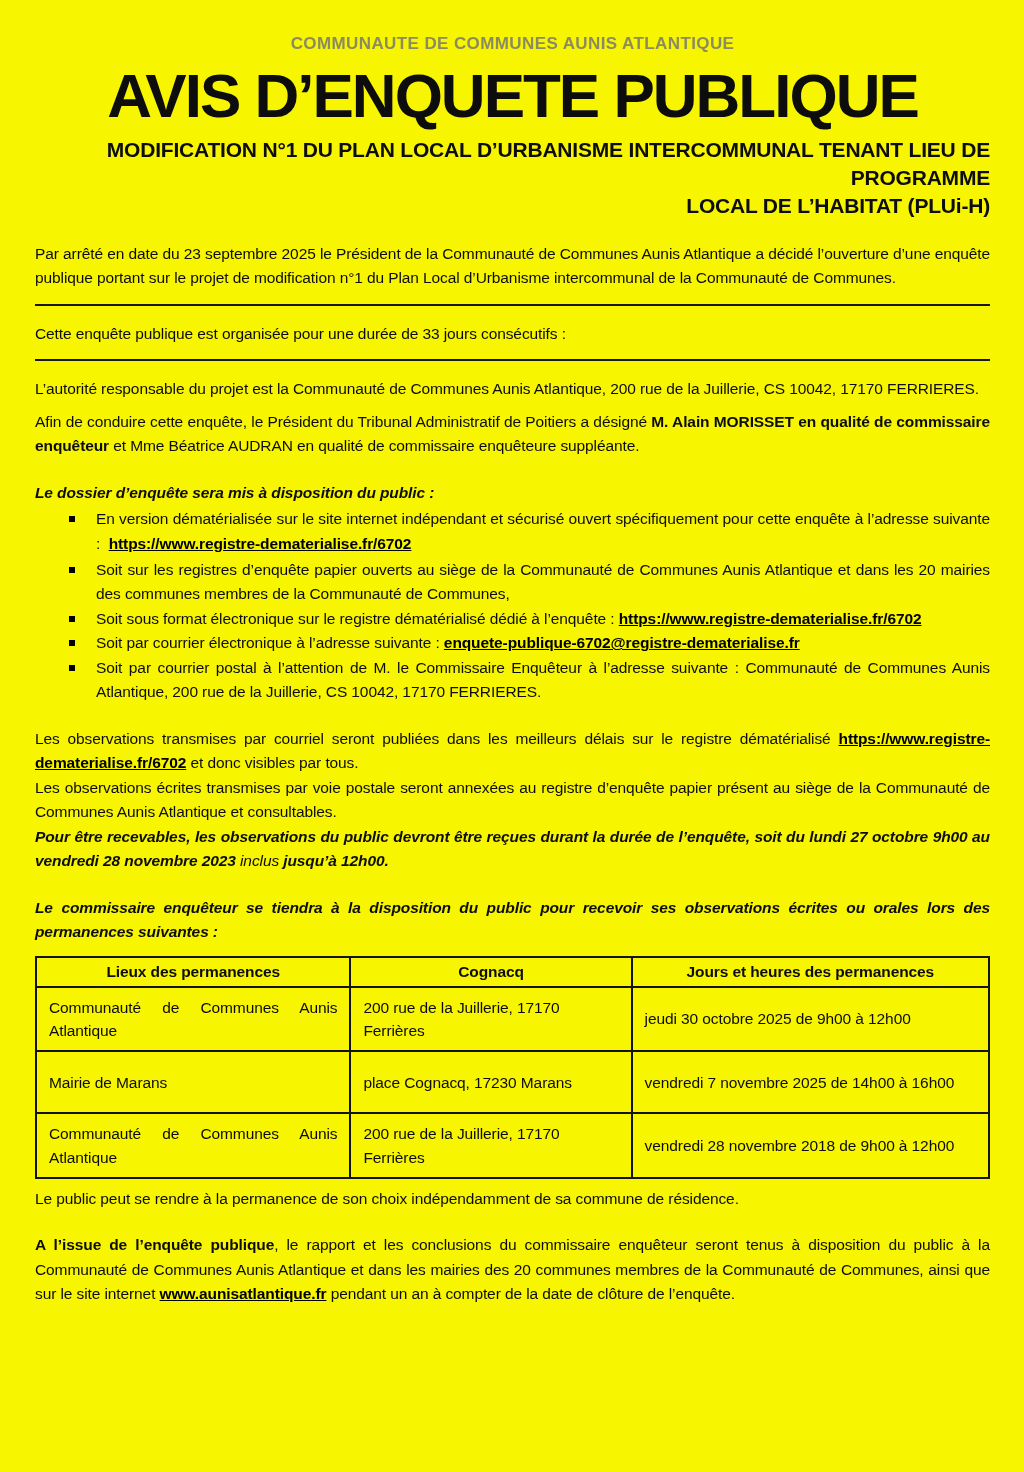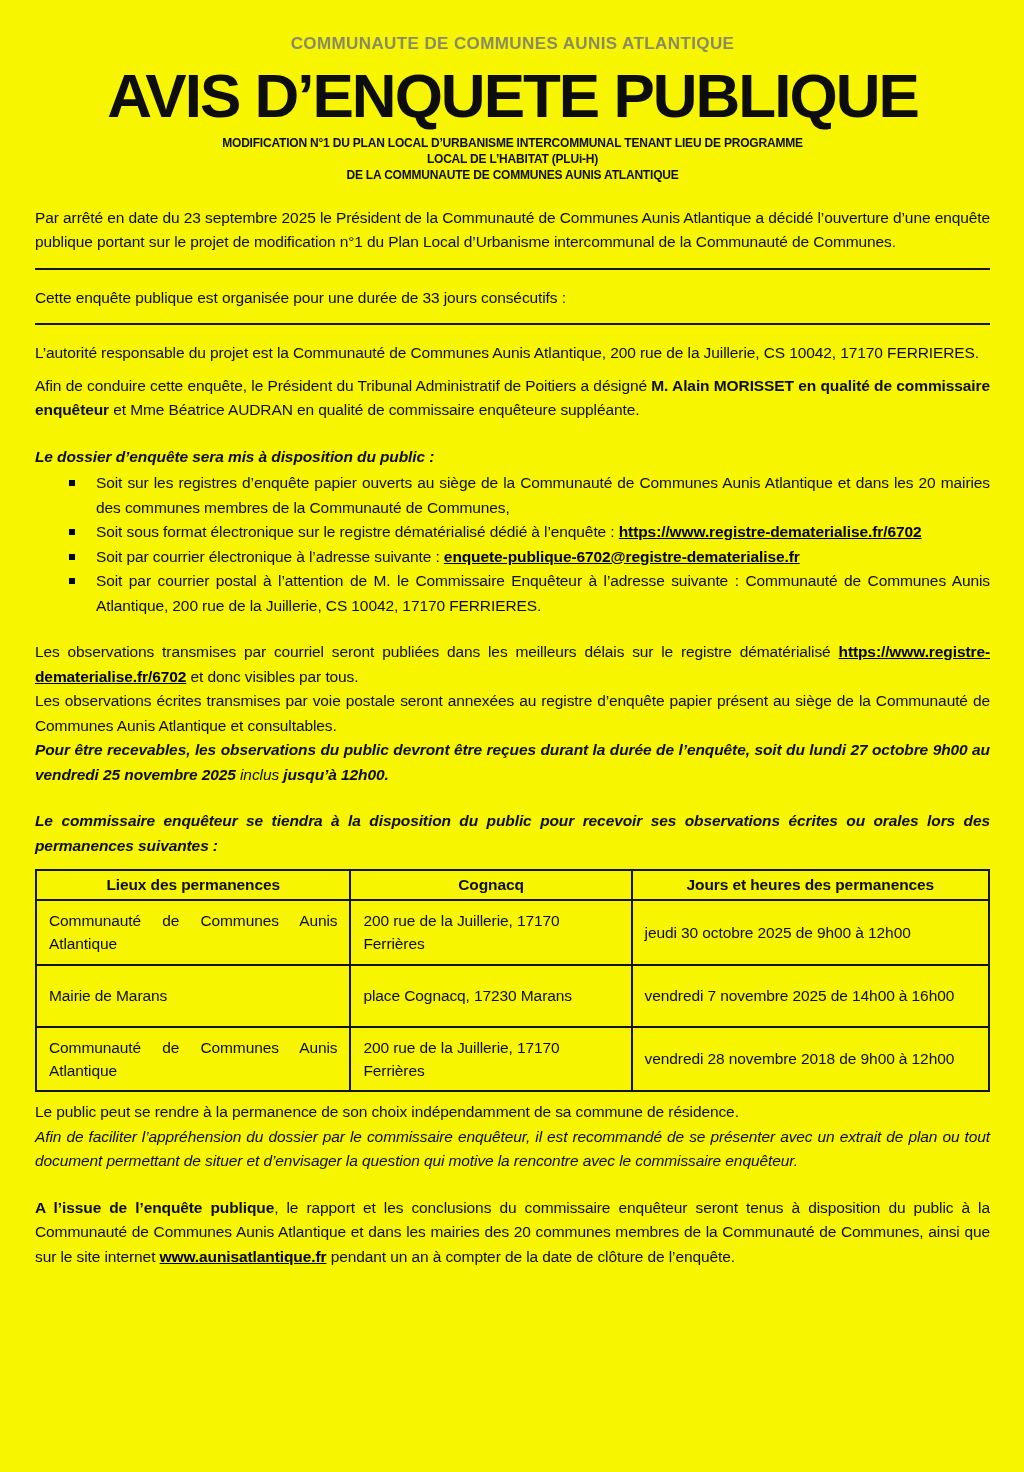--- a/index.html
+++ b/index.html
@@ -23,23 +23,23 @@
   }
   .title {
     text-align: center;
     font-weight: bold;
     font-size: 62px;
     letter-spacing: -2px;
     line-height: 1.04;
     margin: 10px 0 8px 0;
   }
   .subtitle {
-    text-align: center;
-    font-weight: bold;
-    font-size: 12px;
+    text-align: right;
+    font-weight: bold;
+    font-size: 21px;
     line-height: 1.32;
     letter-spacing: -0.2px;
   }
 
   p.t {
     font-size: 15.5px;
     line-height: 1.58;
     letter-spacing: -0.1px;
     text-align: justify;
     margin: 0;
@@ -120,51 +120,52 @@
 
 <div class="page">
 
   <div class="org">COMMUNAUTE DE COMMUNES AUNIS ATLANTIQUE</div>
 
   <div class="title">AVIS D’ENQUETE PUBLIQUE</div>
 
   <div class="subtitle">
     <div>MODIFICATION N°1 DU PLAN LOCAL D’URBANISME INTERCOMMUNAL TENANT LIEU DE PROGRAMME</div>
     <div>LOCAL DE L’HABITAT (PLUi-H)</div>
-    <div>DE LA COMMUNAUTE DE COMMUNES AUNIS ATLANTIQUE</div>
   </div>
 
   <p class="t mt-lg">Par arrêté en date du 23 septembre 2025 le Président de la Communauté de Communes Aunis Atlantique a décidé l’ouverture d’une enquête publique portant sur le projet de modification n°1 du Plan Local d’Urbanisme intercommunal de la Communauté de Communes.</p>
 
   <hr class="rule">
 
   <p class="t mt-md">Cette enquête publique est organisée pour une durée de 33 jours consécutifs :</p>
 
 
   <hr class="rule">
 
   <p class="t mt-md">L’autorité responsable du projet est la Communauté de Communes Aunis Atlantique, 200 rue de la Juillerie, CS 10042, 17170 FERRIERES.</p>
   <p class="t mt-sm"><span>Afin de conduire cette enquête, le Président du Tribunal Administratif de Poitiers a désigné </span><b>M. Alain MORISSET en qualité de commissaire enquêteur</b><span> et Mme Béatrice AUDRAN en qualité de commissaire enquêteure suppléante.</span></p>
 
   <p class="t bold mt-lg">Le dossier d’enquête sera mis à disposition du public :</p>
   <ul class="bullets">
+    <li><span>En version dématérialisée sur le site internet indépendant et sécurisé ouvert spécifiquement pour cette enquête à l’adresse suivante :</span>&nbsp;
+      <a class="lnk">https://www.registre-dematerialise.fr/6702</a></li>
   </ul>
 
   <ul class="bullets">
     <li>Soit sur les registres d’enquête papier ouverts au siège de la Communauté de Communes Aunis Atlantique et dans les 20 mairies des communes membres de la Communauté de Communes,</li>
     <li><span>Soit sous format électronique sur le registre dématérialisé dédié à l’enquête :</span>
       <a class="lnk">https://www.registre-dematerialise.fr/6702</a></li>
     <li><span>Soit par courrier électronique à l’adresse suivante :</span>
       <a class="lnk">enquete-publique-6702@registre-dematerialise.fr</a></li>
     <li>Soit par courrier postal à l’attention de M. le Commissaire Enquêteur à l’adresse suivante : Communauté de Communes Aunis Atlantique, 200 rue de la Juillerie, CS 10042, 17170 FERRIERES.</li>
   </ul>
 
   <p class="t mt-lg"><span>Les observations transmises par courriel seront publiées dans les meilleurs délais sur le registre dématérialisé </span><a class="lnk">https://www.registre-dematerialise.fr/6702</a><span> et donc visibles par tous.</span></p>
   <p class="t">Les observations écrites transmises par voie postale seront annexées au registre d’enquête papier présent au siège de la Communauté de Communes Aunis Atlantique et consultables.</p>
-  <p class="t bold"><span>Pour être recevables, les observations du public devront être reçues durant la durée de l’enquête, soit du lundi 27 octobre 9h00 au vendredi 25 novembre 2025 </span><span class="nb">inclus</span><span> jusqu’à 12h00.</span></p>
+  <p class="t bold"><span>Pour être recevables, les observations du public devront être reçues durant la durée de l’enquête, soit du lundi 27 octobre 9h00 au vendredi 28 novembre 2023 </span><span class="nb">inclus</span><span> jusqu’à 12h00.</span></p>
 
   <p class="t bold mt-lg">Le commissaire enquêteur se tiendra à la disposition du public pour recevoir ses observations écrites ou orales lors des permanences suivantes :</p>
 
   <table class="perm">
     <colgroup>
         <col style="width:33%">
         <col style="width:29.5%">
         <col style="width:37.5%">
       </colgroup>
     <thead>
@@ -187,17 +188,16 @@
       </tr>
       <tr>
         <td class="justify">Communauté de Communes Aunis Atlantique</td>
         <td>200 rue de la Juillerie, 17170 Ferrières</td>
         <td>vendredi 28 novembre 2018 de 9h00 à 12h00</td>
       </tr>
     </tbody>
   </table>
 
   <p class="t mt-sm">Le public peut se rendre à la permanence de son choix indépendamment de sa commune de résidence.</p>
-  <p class="t italic">Afin de faciliter l’appréhension du dossier par le commissaire enquêteur, il est recommandé de se présenter avec un extrait de plan ou tout document permettant de situer et d’envisager la question qui motive la rencontre avec le commissaire enquêteur.</p>
 
   <p class="t mt-lg"><b>A l’issue de l’enquête publique</b><span>, le rapport et les conclusions du commissaire enquêteur seront tenus à disposition du public à la Communauté de Communes Aunis Atlantique et dans les mairies des 20 communes membres de la Communauté de Communes, ainsi que sur le site internet </span><a class="lnk">www.aunisatlantique.fr</a><span> pendant un an à compter de la date de clôture de l’enquête.</span></p>
 
 </div>
 
 </body></html>

